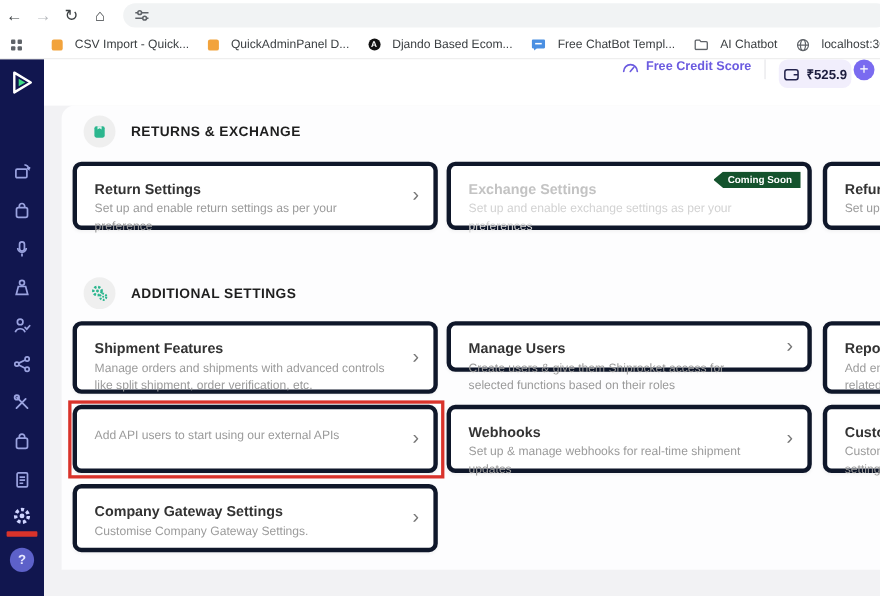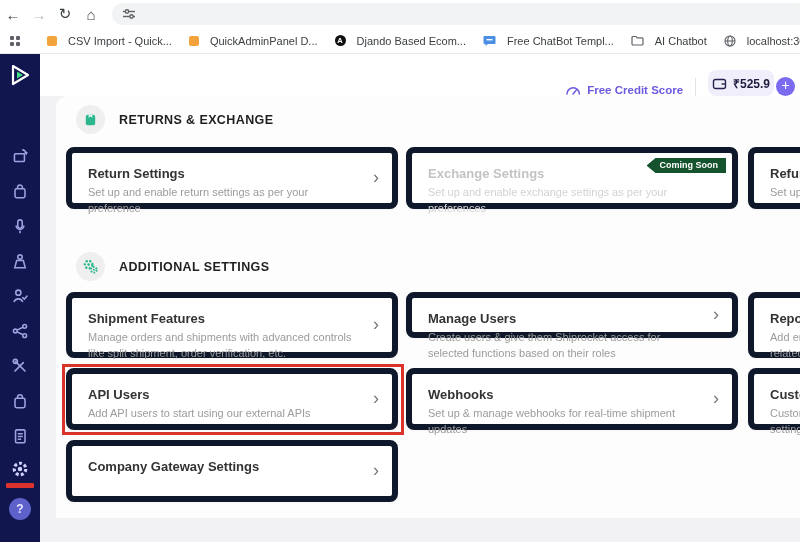--- a/index.html
+++ b/index.html
@@ -21,35 +21,35 @@
   .bm-sep { width:1px; height:14px; background:#dadce0; margin-left:10px; }
 
   
   .sidebar { position:absolute; left:0; top:54px; width:40px; height:488px; background:#11164f; }
   .side-logo { position:absolute; left:7px; top:8px; cursor:pointer; }
   .side-ic { position:absolute; left:10px; width:20px; height:20px; cursor:pointer; }
   .red-underline { position:absolute; left:6px; top:429px; width:28px; height:5px; background:#d9332b; border-radius:1px; }
   .help-bubble { position:absolute; left:9px; top:444px; width:22px; height:22px; border-radius:50%; background:#5d61c9; color:#e8e9ff; font-size:12px; font-weight:bold; display:flex; align-items:center; justify-content:center; cursor:pointer; }
 
   
-  .page-header { position:absolute; left:40px; top:54px; width:760px; height:42px; background:#fff; display:flex; align-items:flex-end; justify-content:flex-end; }
+  .page-header { position:absolute; left:40px; top:54px; width:760px; height:42px; background:#fff; display:flex; align-items:flex-start; justify-content:flex-end; }
   .credit-score { display:flex; align-items:center; gap:6px; color:#6b5be0; font-size:11.5px; font-weight:bold; cursor:pointer; }
   .hdr-sep { width:1px; height:18px; background:#e4e4e8; margin:0 12px; }
   .wallet-pill { display:flex; align-items:center; gap:6px; background:#f1eefc; border-radius:8px; height:26px; padding:0 4px; cursor:pointer; margin-right:2px; }
   .wallet-amt { font-size:12px; font-weight:bold; color:#1d1d3f; }
   .add-btn { width:19px; height:19px; border-radius:50%; background:#7a6bf0; color:#fff; font-size:14px; line-height:17px; text-align:center; cursor:pointer; margin-right:5px; }
 
   .page-bg { position:absolute; left:40px; top:96px; width:760px; height:446px; background:#f2f2f4; }
   .content-panel { position:absolute; left:56px; top:96px; width:744px; height:422px; background:#fdfdfe; border-radius:12px 0 0 0; }
 
   .sec-head { position:absolute; display:flex; align-items:center; gap:14px; }
   .sec-circle { width:29px; height:29px; border-radius:50%; background:#efefef; display:flex; align-items:center; justify-content:center; }
   .sec-title { font-size:12.5px; font-weight:bold; color:#1f1f1f; letter-spacing:.4px; }
 
-  .card { position:absolute; width:332px; background:#fff; border:6px solid #0f172a; border-radius:8px; box-shadow:0 1px 3px rgba(0,0,0,.04); padding:13px 38px 10px 16px; cursor:pointer; }
+  .card { position:absolute; width:332px; background:#fff; border:4px solid #0f172a; border-radius:8px; box-shadow:0 1px 3px rgba(0,0,0,.04); padding:13px 38px 10px 16px; cursor:pointer; }
   .card-title { font-size:13px; font-weight:bold; color:#333; }
   .card-desc { font-size:11px; color:#9b9b9b; margin-top:4px; line-height:1.45; }
   .card .chev { position:absolute; right:13px; top:50%; transform:translateY(-54%); font-size:18px; color:#777; }
   .card.disabled .card-title { color:#c3c3c3; }
   .card.disabled .card-desc { color:#d2d2d2; }
   .ribbon { position:absolute; right:6px; top:5px; height:15px; background:#14532d; color:#fff; font-size:9px; font-weight:bold; line-height:15px; padding:0 8px 0 13px; clip-path:polygon(9px 0, 100% 0, 100% 100%, 9px 100%, 0 50%); }
 
   .annot-box { position:absolute; left:62px; top:364px; width:342px; height:71px; border:3px solid #d9332b; pointer-events:none; }
   svg { display:block; }
 </style>
@@ -283,37 +283,37 @@
     <span class="chev">›</span>
   </div>
 
   <div class="card" style="left:748px; top:292px; height:66px;">
     <div class="card-title">Reports</div>
     <div class="card-desc">Add email</div>
     <div class="card-desc" style="margin-top:0">related con</div>
   </div>
 
   <div class="card" style="left:66px; top:368px; height:62px;">
-    <div class="card-title">API Users</div>
     <div class="card-desc">Add API users to start using our external APIs</div>
     <span class="chev">›</span>
   </div>
 
   <div class="card" style="left:406px; top:368px; height:62px;">
     <div class="card-title">Webhooks</div>
     <div class="card-desc">Set up &amp; manage webhooks for real-time shipment updates</div>
     <span class="chev">›</span>
   </div>
 
   <div class="card" style="left:748px; top:368px; height:62px;">
     <div class="card-title">Customis</div>
     <div class="card-desc">Customise</div>
     <div class="card-desc" style="margin-top:0">settings.</div>
   </div>
 
   <div class="card" style="left:66px; top:440px; height:62px;">
     <div class="card-title">Company Gateway Settings</div>
+    <div class="card-desc">Customise Company Gateway Settings.</div>
     <span class="chev">›</span>
   </div>
 
   <div class="annot-box"></div>
 
 </div>
 
 </body></html>

